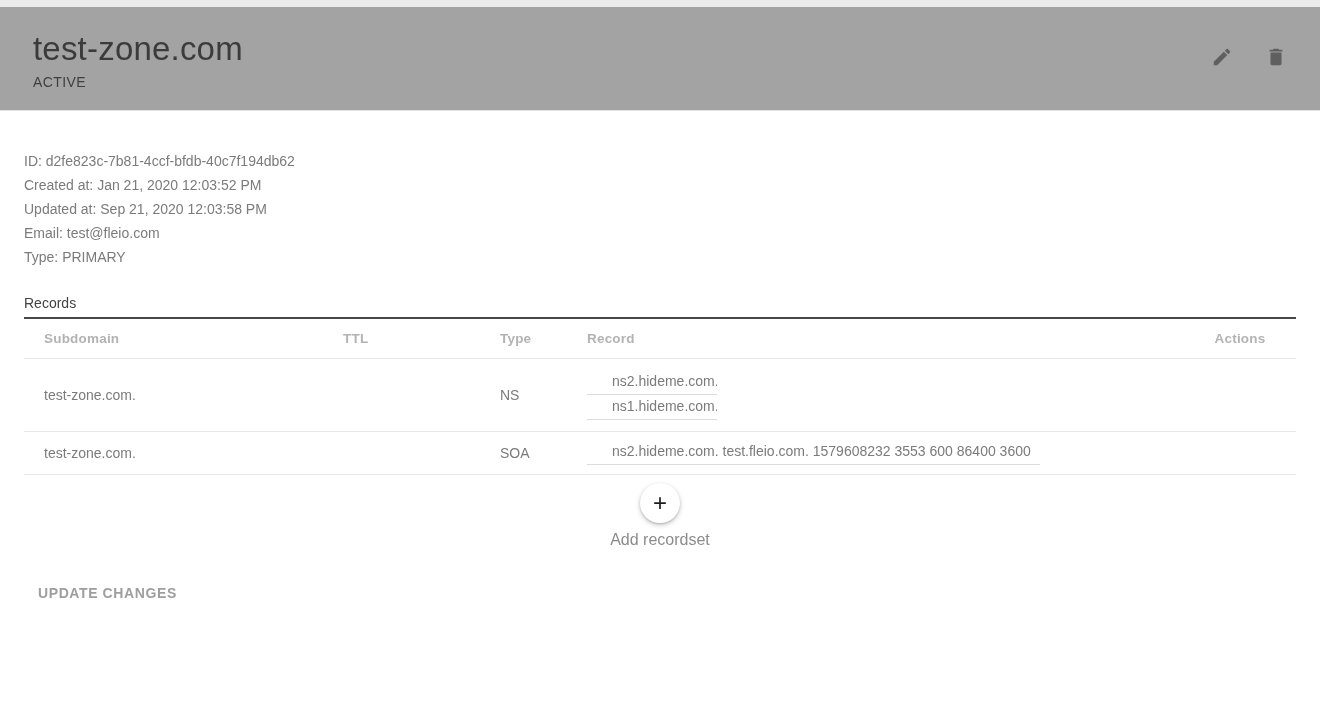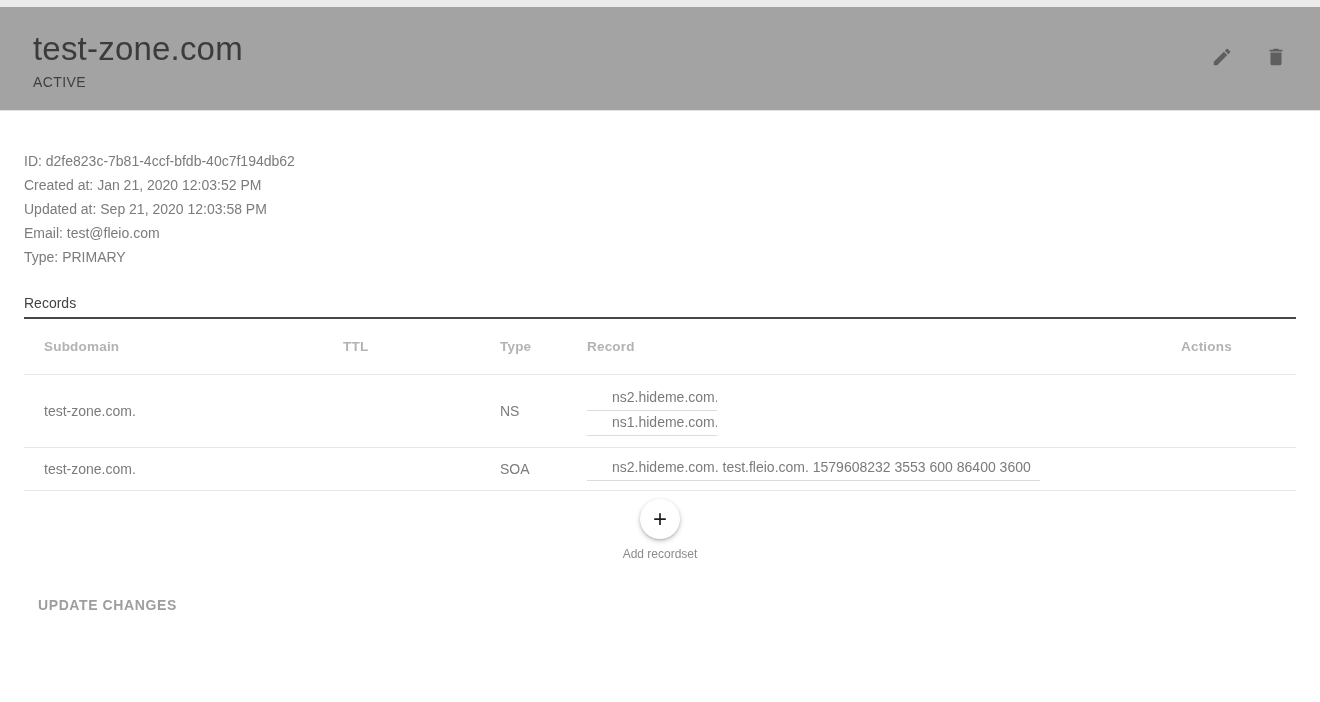--- a/index.html
+++ b/index.html
@@ -60,30 +60,30 @@
   .records-divider {
     margin-top: 6px;
     height: 2px;
     background: #474747;
   }
   .trow {
     display: grid;
     grid-template-columns: 319px 157px 87px 570px 142px;
     align-items: center;
   }
-  .thead { height: 56px; border-bottom: 1px solid #e7e7e7; }
+  .thead { height: 40px; border-bottom: 1px solid #e7e7e7; }
   .th {
     font-size: 13.5px;
     font-weight: bold;
     color: #b3b3b3;
     letter-spacing: 0.2px;
   }
   .td { font-size: 14px; color: #7b7b7b; }
   .c1 { padding-left: 20px; }
-  .c5 { padding-left: 24px; }
+  .c5 { padding-left: 24px; text-align: center; }
   .row-ns  { height: 73px; border-bottom: 1px solid #e7e7e7; }
   .row-soa { height: 43px; border-bottom: 1px solid #e7e7e7; }
   .record-stack { display: flex; flex-direction: column; gap: 1px; }
   .record-input {
     border: none;
     border-bottom: 1px solid #dcdcdc;
     background: transparent;
     outline: none;
     font-family: "Liberation Sans", sans-serif;
     font-size: 14px;
@@ -110,21 +110,21 @@
     display: flex; align-items: center; justify-content: center;
   }
   .plus-glyph {
     font-size: 24px;
     line-height: 24px;
     font-weight: 400;
     color: #1b1b1b;
   }
   .add-label {
     margin-top: 8px;
-    font-size: 12px;
+    font-size: 16px;
     color: #8c8c8c;
   }
   
   .update-btn {
     margin-top: 26px;
     margin-left: 0;
     height: 36px;
     padding: 0 14px;
     background: none;
     border: none;

